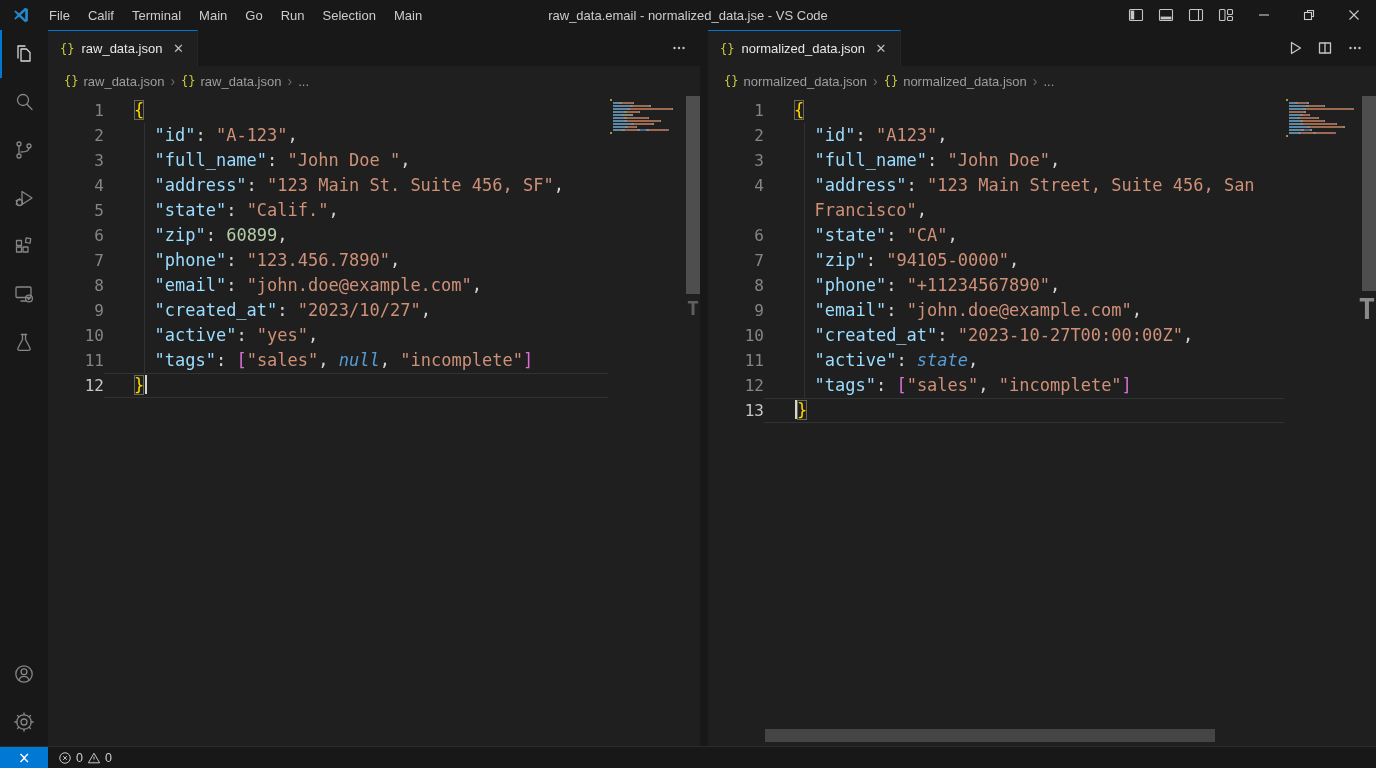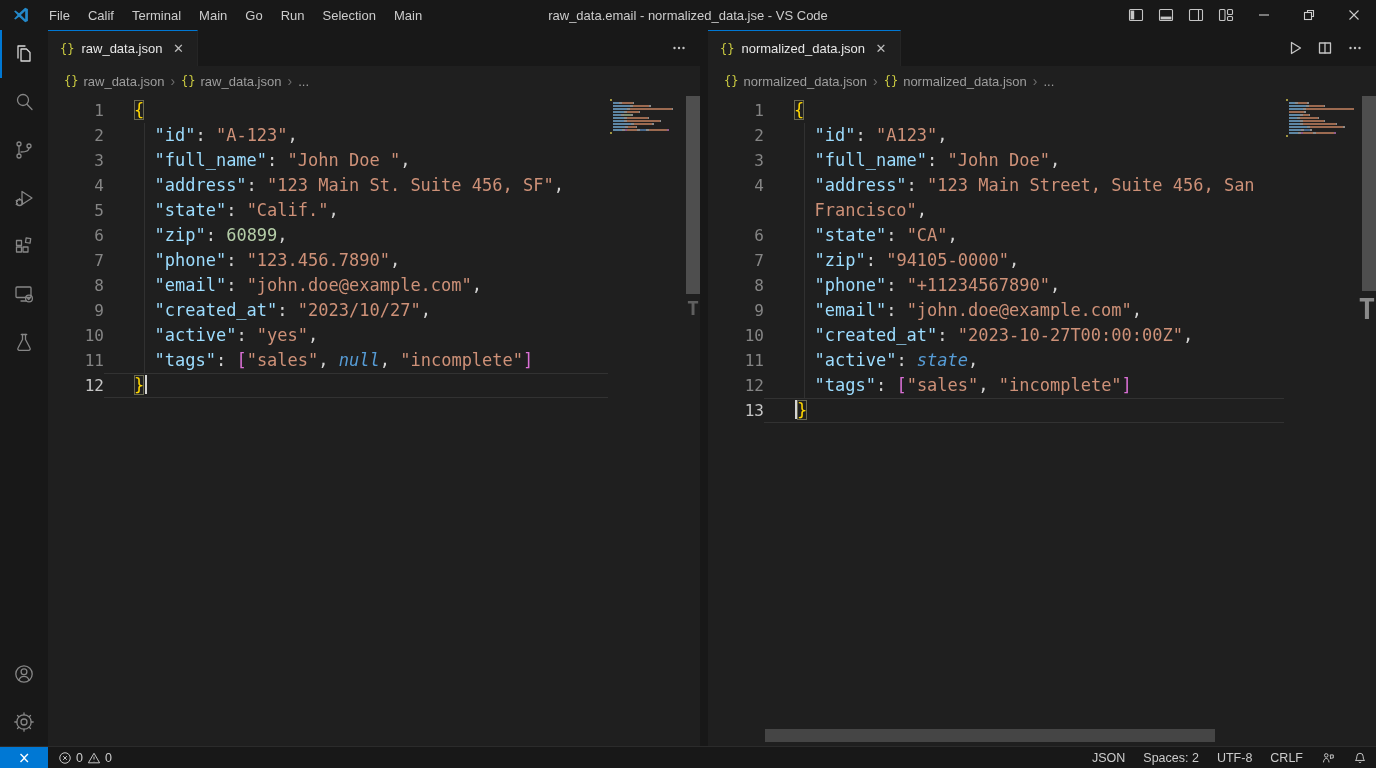--- a/index.html
+++ b/index.html
@@ -514,34 +514,15 @@
         <span>0</span>
         <span>
             <svg viewBox="0 0 16 16" fill="none" stroke="currentColor" stroke-width="1.1">
               <path d="M8 2.6l6.4 10.9H1.6z"></path>
               <path d="M8 6.4v3.4M8 11.4v.4"></path>
             </svg>
           </span>
         <span>0</span>
       </div>
     </div>
-    <div class="sb-right">
-      <span class="sb-item">JSON</span>
-      <span class="sb-item">Spaces: 2</span>
-      <span class="sb-item">UTF-8</span>
-      <span class="sb-item">CRLF</span>
-      <span class="sb-item">
-        <svg viewBox="0 0 16 16" fill="none" stroke="currentColor" stroke-width="1.1">
-            <circle cx="6" cy="5" r="2"></circle>
-            <path d="M2.8 13c.3-3 1.6-4.5 3.2-4.5S8.9 10 9.2 13"></path>
-            <path d="M10.5 4.5h3.5v3.5h-2l-1 1v-1z"></path>
-          </svg>
-      </span>
-      <span class="sb-item">
-        <svg viewBox="0 0 16 16" fill="none" stroke="currentColor" stroke-width="1.1">
-            <path d="M8 2.6a3.6 3.6 0 013.6 3.6c0 3 .9 4 1.6 4.6H2.8c.7-.6 1.6-1.6 1.6-4.6A3.6 3.6 0 018 2.6z"></path>
-            <path d="M6.7 12.4a1.4 1.4 0 002.6 0"></path>
-          </svg>
-      </span>
-    </div>
   </div>
 
 </div>
 
 </body></html>

